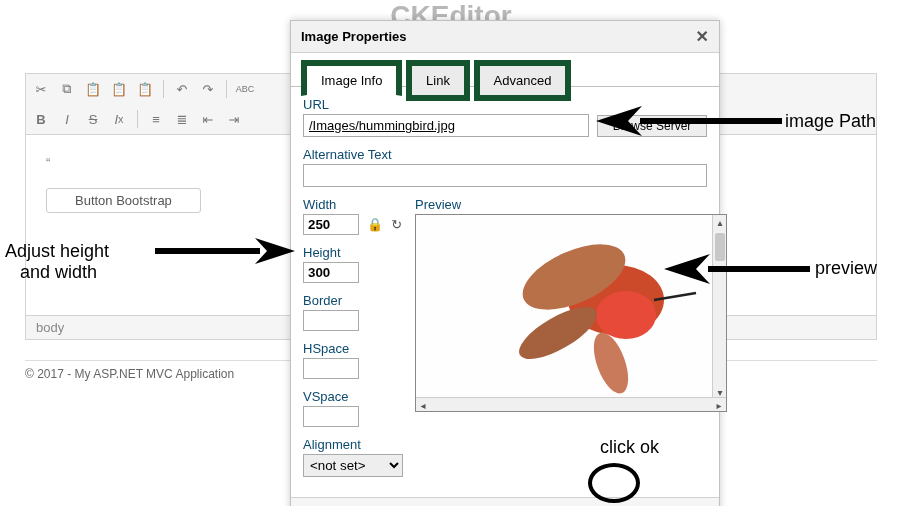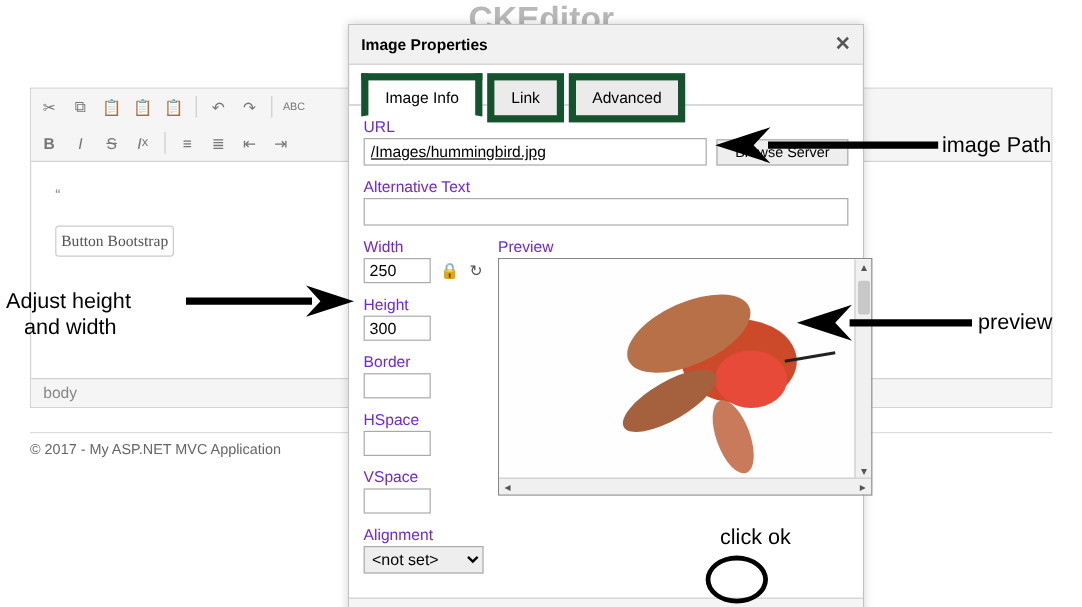--- a/index.html
+++ b/index.html
@@ -8,45 +8,45 @@
   .topbar { height: 48px; display: flex; align-items: center; padding: 0 20px; justify-content: space-between; flex-direction: column; }
   .logo { color: #b8b8b8; font-size: 28px; font-weight: bold; }
   .nav { display: flex; gap: 30px; font-size: 18px; color: #be185d; }
 
   .editor-box { margin: 25px 25px 0 25px; border: 1px solid #d3d3d3; }
   .toolbar { background: #f5f5f5; border-bottom: 1px solid #d3d3d3; padding: 4px; display: flex; gap: 4px; flex-wrap: wrap; color: #999; }
   .tb-btn { width: 22px; height: 22px; border: 1px solid transparent; display: inline-flex; align-items: center; justify-content: center; color: #777; font-size: 13px; }
   .tb-sep { width: 1px; background: #ccc; margin: 2px 3px; }
 
   .editor-content { min-height: 180px; padding: 20px; color: #555; }
-  .btn-bootstrap { display: inline-block; border: 1px solid #ccc; padding: 4px 4px; border-radius: 3px; font-size: 13px; background: #fff; font-family: Liberation Serif, serif; }
+  .btn-bootstrap { display: inline-block; border: 1px solid #ccc; padding: 4px 28px; border-radius: 3px; font-size: 13px; background: #fff; }
   .statusbar { border-top: 1px solid #d3d3d3; padding: 4px 10px; background: #f5f5f5; color: #888; }
 
   .footer { margin: 20px 25px; font-size: 12px; color: #666; }
   .footer hr { margin-bottom: 6px; border: none; border-top: 1px solid #ddd; }
 
   
   .overlay { position: absolute; top: 20px; left: 290px; width: 430px; background: #fff; border: 1px solid #c1c1c1; box-shadow: 0 0 8px rgba(0,0,0,0.2); }
   .dlg-title { background: #f1f1f1; padding: 6px 10px; display: flex; justify-content: space-between; align-items: center; border-bottom: 1px solid #d0d0d0; font-weight: bold; }
   .dlg-close { font-size: 16px; cursor: pointer; color: #555; }
   .tabs { border-bottom: 1px solid #c1c1c1; position: relative; height: 34px; padding-left: 10px; }
   .tab { display: inline-block; padding: 7px 14px; margin-top: 6px; border: 6px solid #14532d; background: #ebebeb; cursor: pointer; position: relative; top: 1px; }
   .tab.active { background: #fff; border-bottom: 1px solid #fff; }
   .dlg-body { padding: 10px 12px; background: #fff; }
 
   .row { margin-bottom: 10px; }
-  .lbl { display: block; font-size: 13px; margin-bottom: 2px; color: #6d28d9; }
+  .lbl { display: block; font-size: 13px; margin-bottom: 2px; color: #0c4a6e; }
   .inp { width: 100%; padding: 3px 5px; border: 1px solid #aaa; font-size: 13px; }
   .url-row { display: flex; gap: 8px; align-items: flex-end; }
   .url-row .inp { flex: 1; text-decoration: underline; }
   .browse-btn { border: 1px solid #aaa; background: #eee; padding: 3px 8px; font-size: 12px; white-space: nowrap; width: 110px; }
 
   .mid-area { display: flex; gap: 12px; }
   .left-col { width: 120px; }
-  .small-inp { width: 56px; padding: 2px 4px; border: 1px solid #aaa; }
+  .small-inp { width: 56px; padding: 2px 4px; border: 1px solid #aaa; font-weight: bold; }
   .lock-reset { display: inline-flex; gap: 8px; margin-left: 8px; color: #555; }
   .sel { width: 100px; padding: 2px; border: 1px solid #aaa; background: #eee; }
   .preview-col { flex: 1; }
   .preview-box { border: 1px solid #888; height: 198px; position: relative; overflow: hidden; margin-top: 2px; }
   .preview-img { width: 310px; height: 182px; background: #fff; display: block; }
   .vscroll { position: absolute; right: 0; top: 0; width: 14px; height: 184px; background: #f0f0f0; border-left: 1px solid #ccc; }
   .vscroll-thumb { position: absolute; left: 2px; top: 18px; width: 10px; height: 28px; background: #c8c8c8; border-radius: 2px; }
   .vscroll-arrow { position: absolute; left: 0; width: 14px; height: 14px; display:flex;align-items:center;justify-content:center;color:#555;font-size:10px; }
   .hscroll { position: absolute; bottom: 0; left: 0; right: 0px; height: 14px; background: #f0f0f0; border-top: 1px solid #ccc; }
   .hscroll-arrow { position:absolute; top:0; width:14px; height:14px; display:flex;align-items:center;justify-content:center;color:#555;font-size:10px; }

